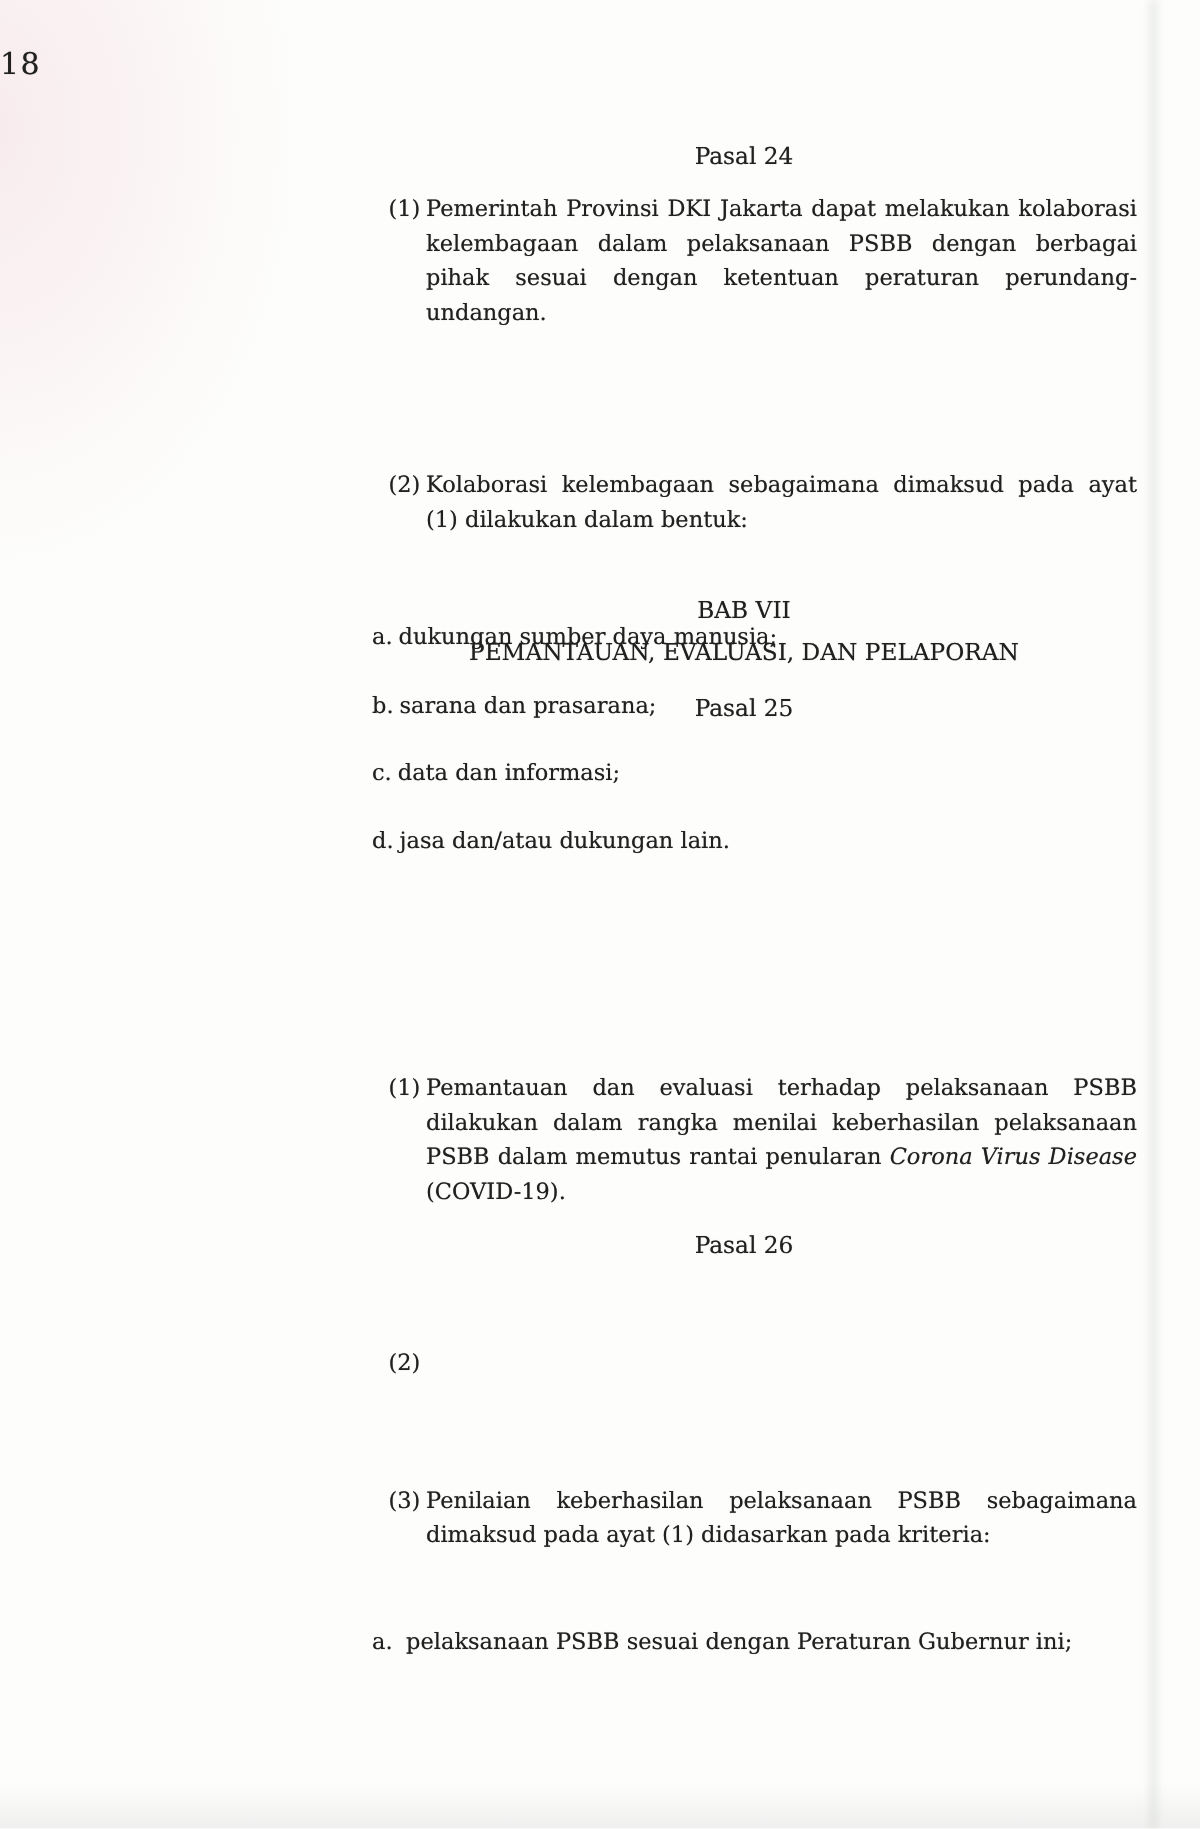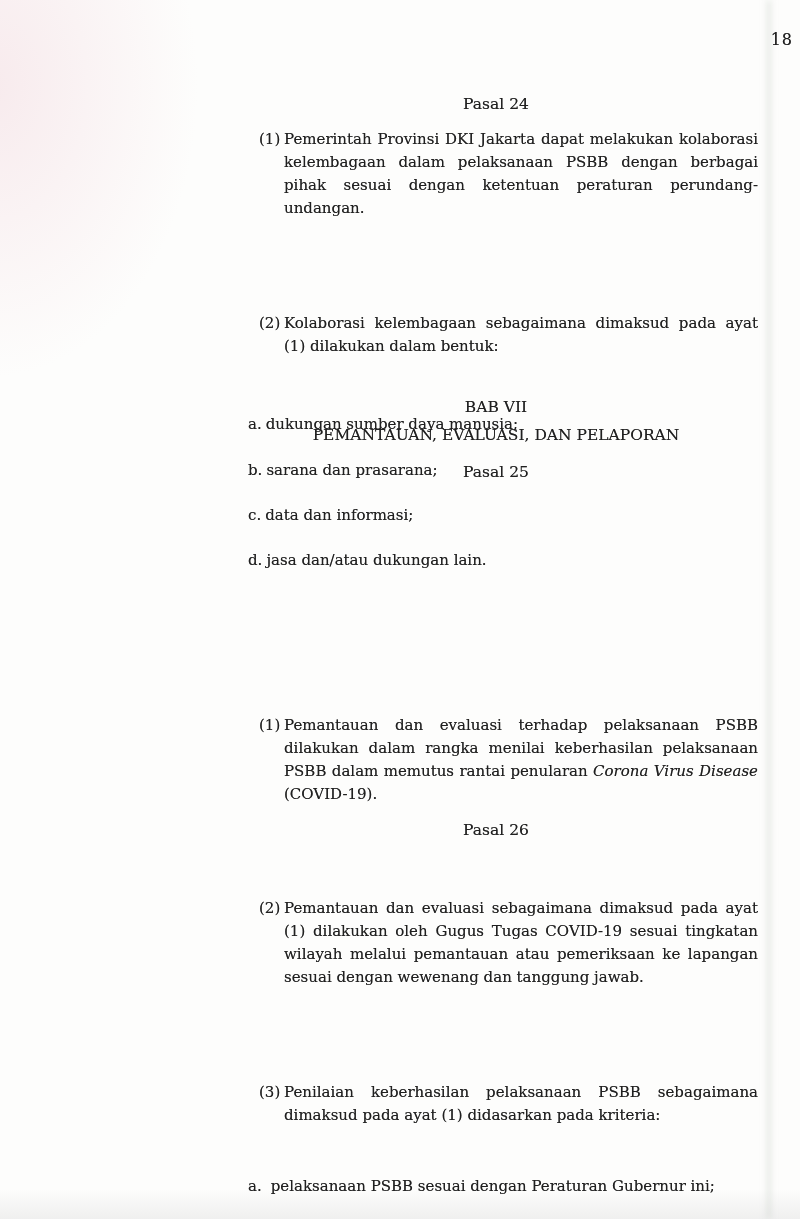--- a/index.html
+++ b/index.html
@@ -28,24 +28,23 @@
     pointer-events: none;
   }
   .shade-bottom {
     position: absolute; left: 0; bottom: 0; width: 100%; height: 30px;
     background: linear-gradient(to bottom, rgba(190,190,192,0) 0%, rgba(190,190,192,0.22) 100%);
     pointer-events: none;
   }
   .pagenum {
     position: absolute;
     top: 30px; left: 0; width: 776px;
-    text-align: right;
-    font-size: 16px;
+    text-align: left;
+    font-size: 20px;
     letter-spacing: 1px;
-    margin-left: 17px;
   }
   .col {
     position: absolute;
     left: 225px;
     width: 474px;
     margin-left: 34px;
   }
   .head {
     text-align: center;
     font-size: 15.5px;
@@ -118,21 +117,20 @@
 
 <div class="col head" style="top:461px">Pasal 25</div>
 
 <div class="col para" style="top:496px">
   <span class="num">(1)</span>
   <span>Pemantauan dan evaluasi terhadap pelaksanaan PSBB dilakukan dalam rangka menilai keberhasilan pelaksanaan PSBB dalam memutus rantai penularan </span><i>Corona Virus Disease</i><span> (COVID-19).</span>
 </div>
 
 <div class="col para" style="top:587px">
   <span class="num">(2)</span>
-  <span>Pemantauan dan evaluasi sebagaimana dimaksud pada ayat (1) dilakukan oleh Gugus Tugas COVID-19 sesuai tingkatan wilayah melalui pemantauan atau pemeriksaan ke lapangan sesuai dengan wewenang dan tanggung jawab.</span>
 </div>
 
 <div class="col para" style="top:679px">
   <span class="num">(3)</span>
   <span>Penilaian keberhasilan pelaksanaan PSBB sebagaimana dimaksud pada ayat (1) didasarkan pada kriteria:</span>
 </div>
 
 <div class="col li g9" style="top:728px">
   <span class="letter">a.</span><span>pelaksanaan PSBB sesuai dengan Peraturan Gubernur ini;</span>
 </div>

